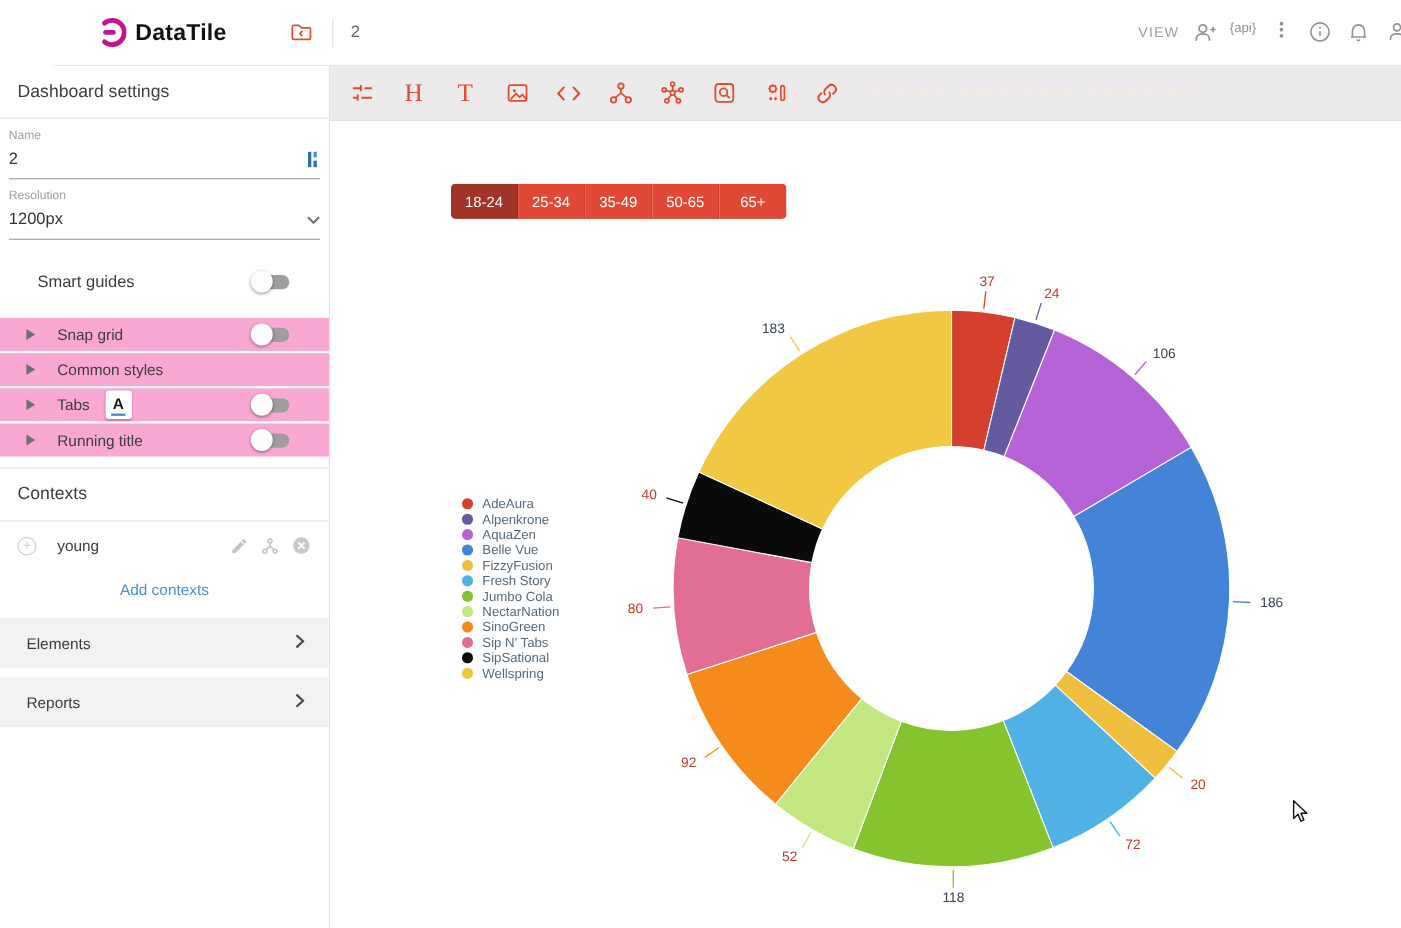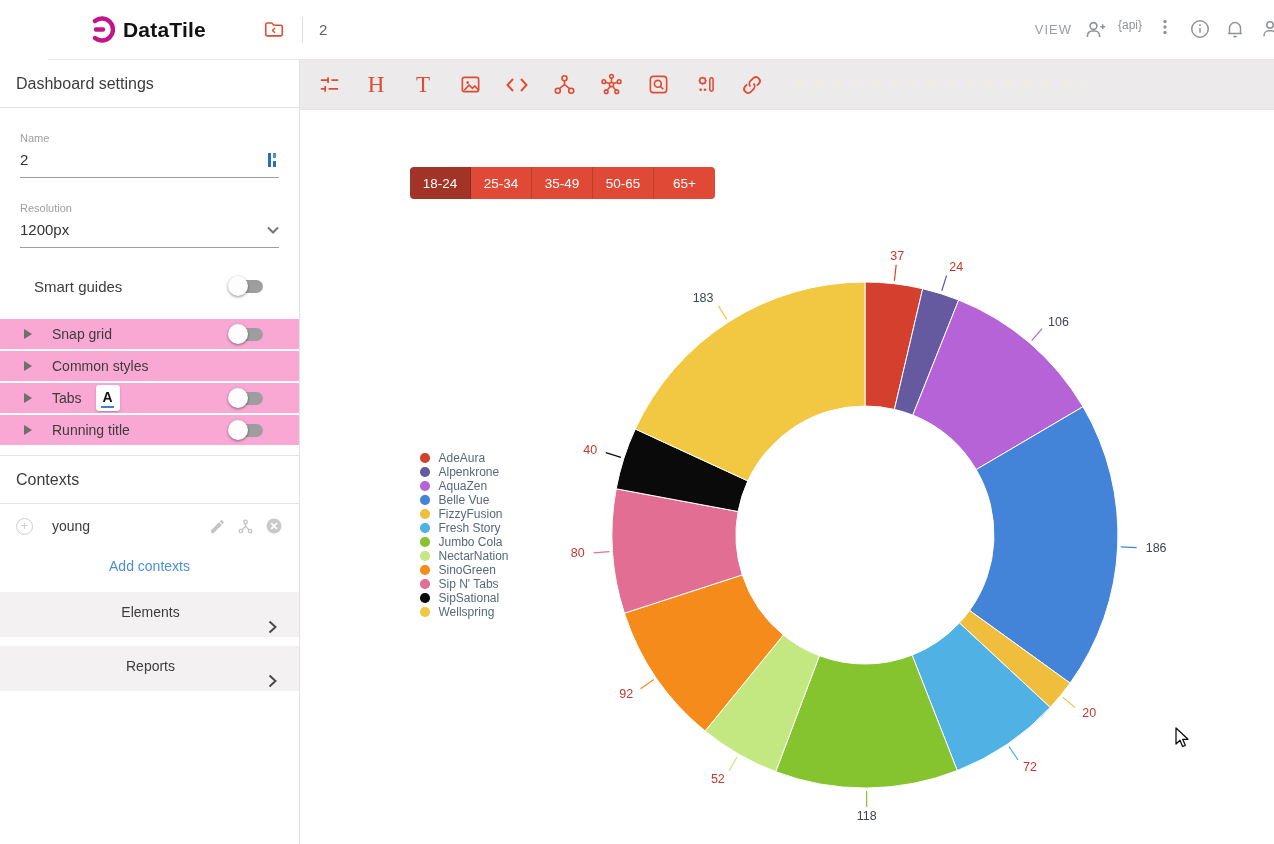--- a/index.html
+++ b/index.html
@@ -17,21 +17,21 @@
   .topbar-right { margin-left:auto; display:flex; align-items:center; gap:11px; }
   .view-label { font-size:13px; letter-spacing:1px; color:#9aa0a6; cursor:pointer; }
   .tb-icon { width:24px; height:24px; display:flex; align-items:flex-start; justify-content:center; color:#8f9396; cursor:pointer; }
   .api-text { font-size:12px; color:#8f9396; white-space:nowrap; }
 
   
   .sidebar { position:absolute; top:60px; left:0; width:300px; bottom:0; background:#fff;
              border-right:1px solid #e2e2e2; z-index:4; }
   .panel-title { font-size:16px; font-weight:400; color:#3c3c3c; padding:15px 16px 14px;
                  border-bottom:1px solid #e3e3e3; }
-  .field { padding:0 20px; margin-top:24px; }
+  .field { padding:0 8px; margin-top:9px; }
   .field-label { font-size:11px; color:#9e9e9e; }
   .field-row { display:flex; justify-content:space-between; align-items:center;
                border-bottom:1px solid #9e9e9e; padding:7px 0 9px; font-size:15px; color:#333; }
   .smart-row { display:flex; align-items:center; justify-content:space-between;
                padding:0 36px 0 34px; margin:30px 0 24px; }
   .smart-row .lbl { font-size:15px; color:#3c3c3c; }
   .toggle { width:32px; height:13px; background:#9e9e9e; border-radius:7px; position:relative; cursor:pointer; flex:none; }
   .toggle::after { content:''; position:absolute; left:-3px; top:-4px; width:20px; height:20px;
                    border-radius:50%; background:#fdfdfd; box-shadow:0 1px 3px rgba(0,0,0,.45); }
   .sec-row { background:#f9a8d4; height:30px; display:flex; align-items:center;
@@ -46,21 +46,21 @@
   .a-chip .bar { width:13px; height:2px; background:#3f7fd6; margin-top:1px; }
   .ctx-title { margin-top:10px; border-top:1px solid #e3e3e3; }
   .ctx-row { display:flex; align-items:center; padding:0 16px; height:44px; }
   .plus-circ { width:17px; height:17px; border:1.5px solid #cfcfcf; border-radius:50%; color:#cfcfcf;
                font-size:13px; line-height:14px; text-align:center; flex:none; }
   .ctx-name { font-size:14px; color:#3c3c3c; margin-left:19px; }
   .ctx-actions { margin-left:auto; display:flex; align-items:center; gap:11px; color:#c4c4c4; }
   .ctx-actions svg { cursor:pointer; }
   .add-ctx { text-align:center; color:#4a90d9; font-size:14px; padding:10px 12px 18px; cursor:pointer; }
   .nav-row { background:#f3f1f2; height:45px; display:flex; align-items:center;
-             padding:12px 22px 0 24px; margin-bottom:9px; cursor:pointer; font-size:14px; color:#3c3c3c;flex-direction:column; }
+             padding:0 22px 0 24px; margin-bottom:9px; cursor:pointer; font-size:14px; color:#3c3c3c; }
   .nav-row:first-of-type { margin-top:16px; }
   .nav-row .chev { margin-left:auto; color:#4a4a4a; }
 
   
   .toolbar { position:absolute; top:60px; left:300px; right:0; height:50px; background:#edeaec;
              display:flex; align-items:center; padding-left:8px; border-bottom:1px solid #e3e0e1; z-index:3; }
   .tool-btn { width:42px; height:36px; display:flex; align-items:center; justify-content:center;
               color:#df4b33; cursor:pointer; margin-right:5px; }
   .tool-serif { font-family:"Liberation Serif", serif; font-size:23px; color:#df4b33; }
   .dash-strip { width:288px; height:5px; margin-left:18px;

